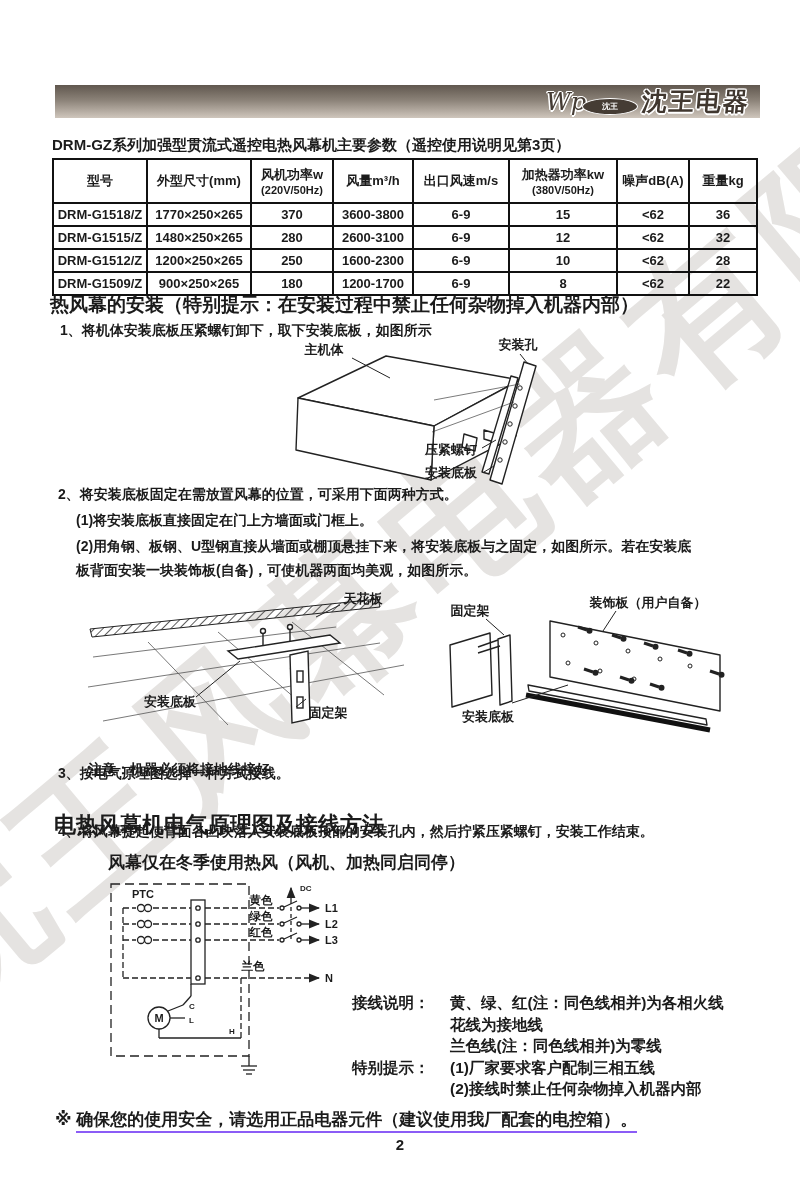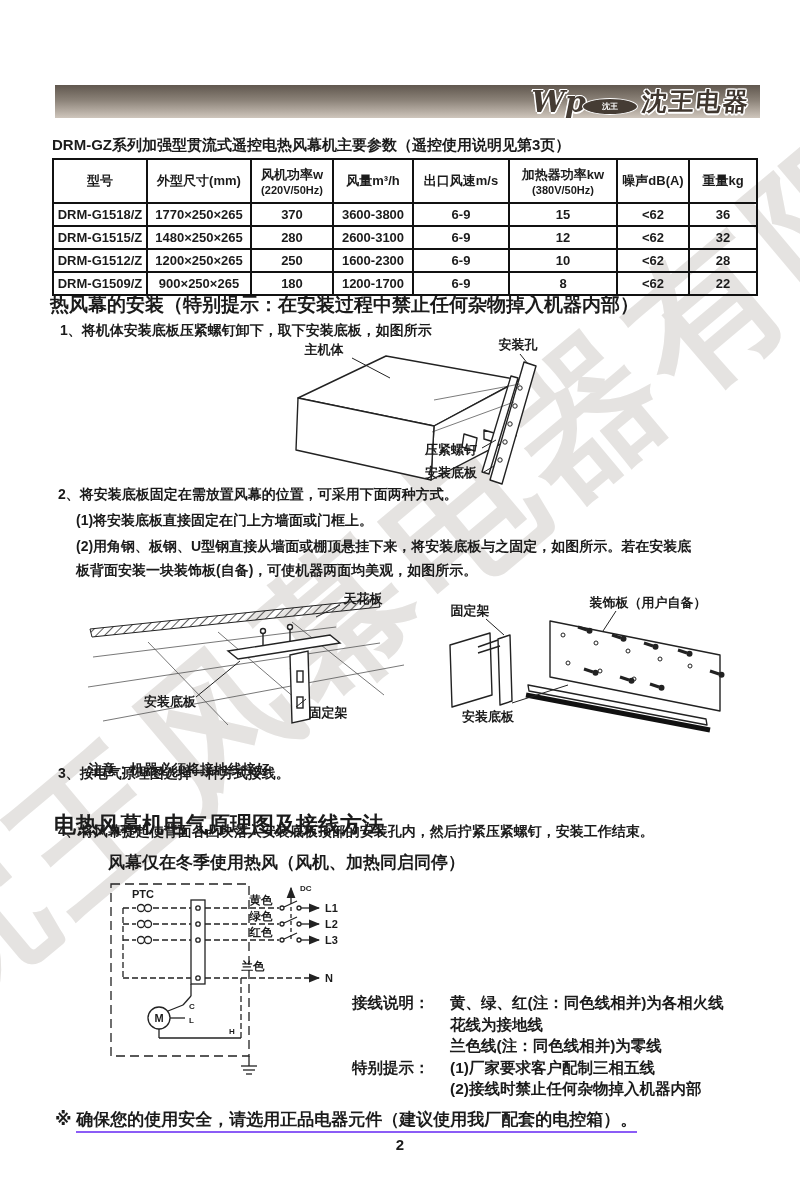--- a/index.html
+++ b/index.html
@@ -7,22 +7,22 @@
         font-family:"Liberation Sans","DejaVu Sans",sans-serif;color:#1b1b1b;}
   .layer{position:absolute;z-index:1;}
   
   .watermark{position:absolute;left:-570px;top:468px;width:1950px;text-align:center;
              transform:rotate(-40deg);font-size:150px;font-weight:bold;color:#e5e3e1;
              letter-spacing:10px;white-space:nowrap;z-index:0;}
   
   .hdr-bar{position:absolute;left:55px;top:85px;width:705px;height:33px;z-index:1;
            background:linear-gradient(to bottom,#60574e 0%,#8a8177 45%,#cfc6bc 100%);}
   .logo{position:absolute;right:10px;top:0;height:100%;display:flex;align-items:center;}
-  .logo-wp{font-family:"DejaVu Serif","Liberation Serif",serif;font-style:italic;font-weight:bold;
-           font-size:30px;line-height:1;color:#453c34;
+  .logo-wp{font-family:"DejaVu Serif","Liberation Serif",serif;font-style:italic;font-weight:normal;
+           font-size:24px;line-height:1;color:#453c34;
            text-shadow:-1.5px 0 #fff,1.5px 0 #fff,0 -1.5px #fff,0 1.5px #fff,1px 1px #fff,-1px -1px #fff;}
   .logo-badge{background:#453c34;color:#fff;font-size:8px;font-weight:bold;padding:2px 19px;
               border-radius:50%;border:1px solid #fff;align-self:flex-end;margin:16px 4px 3px -4px;}
   .logo-text{font-size:25px;font-weight:bold;color:#40372f;transform:skewX(-5deg);letter-spacing:2px;
              text-shadow:-1.5px 0 #fff,1.5px 0 #fff,0 -1.5px #fff,0 1.5px #fff,1px 1px #fff,-1px -1px #fff,1px -1px #fff,-1px 1px #fff;}
   
   .doc-title{left:52px;top:136px;font-size:15px;font-weight:bold;}
   table.spec{position:absolute;left:52px;top:158px;width:704px;z-index:1;border-collapse:collapse;
              table-layout:fixed;text-align:center;background:transparent;}
   table.spec th,table.spec td{border:2px solid #111;padding:0;}

